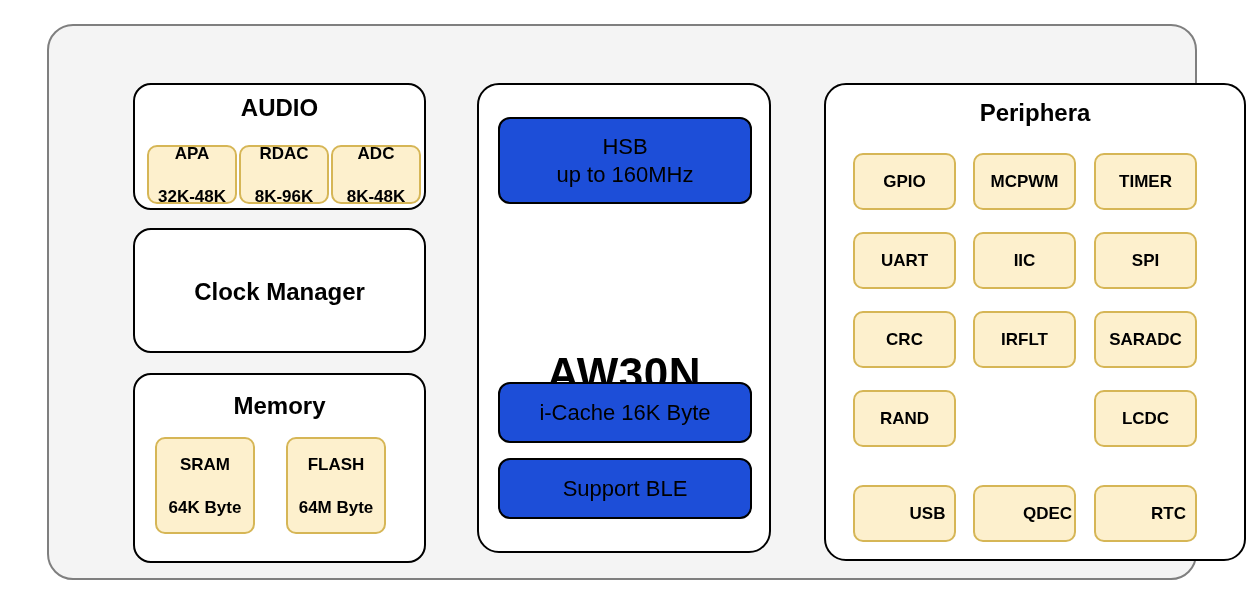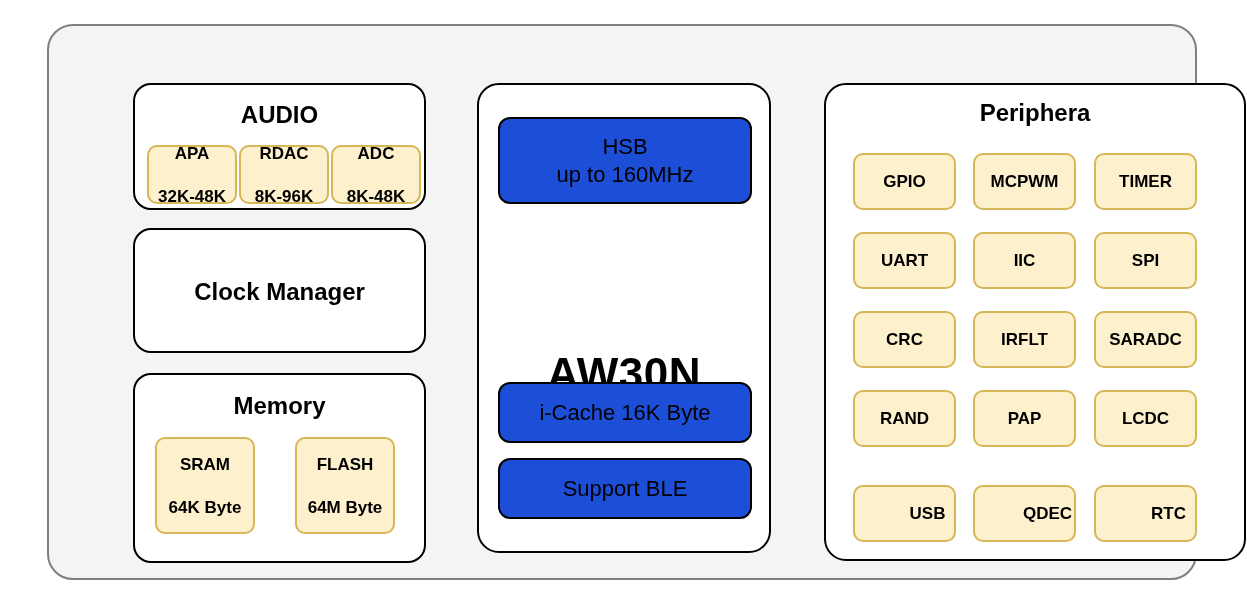--- a/index.html
+++ b/index.html
@@ -81,37 +81,37 @@
     align-items: center;
     justify-content: center;
     font-size: 22px;
     line-height: 28px;
     text-align: center;
     color: #000000;
   }
 
   
   #audio-panel   { left: 84px;  top: 57px;  width: 293px; height: 127px; }
-  #audio-title   { top: 16px; }
+  #audio-title   { top: 9px; }
   #clock-panel   { left: 84px;  top: 202px; width: 293px; height: 125px; }
   #clock-label {
     position: absolute; left: 0; right: 0; top: 48px;
     text-align: center; font-weight: bold; font-size: 24px; line-height: 28px;
   }
   #memory-panel  { left: 84px;  top: 347px; width: 293px; height: 190px; }
   #memory-title  { top: 17px; }
 
   .audio-chip { top: 60px; width: 90px; height: 59px; }
   #audio-chip-0 { left: 12px; }
   #audio-chip-1 { left: 104px; }
   #audio-chip-2 { left: 196px; }
 
   .mem-chip { top: 62px; width: 100px; height: 97px; }
   #mem-chip-0 { left: 20px; }
-  #mem-chip-1 { left: 160px; }
+  #mem-chip-1 { left: 151px; }
 
   
   #core-panel { left: 428px; top: 57px; width: 294px; height: 470px; border-radius: 22px; }
   #core-hsb     { left: 19px; top: 32px;  width: 254px; height: 87px; }
   #core-name {
     position: absolute; left: 0; right: 0; top: 264px;
     text-align: center; font-weight: bold; font-size: 44px; line-height: 50px;
     letter-spacing: 0.5px;
   }
   #core-icache  { left: 19px; top: 297px; width: 254px; height: 61px; }
@@ -213,23 +213,20 @@
     <div class="chip periph-chip pcol-1 prow-2">
       <span>IRFLT</span>
       </div>
     <div class="chip periph-chip pcol-2 prow-2">
       <span>SARADC</span>
       </div>
 
     <div class="chip periph-chip pcol-0 prow-3">
       <span>RAND</span>
       </div>
-    <div class="chip periph-chip pcol-1 prow-3">
-      <span>PAP</span>
-      </div>
     <div class="chip periph-chip pcol-2 prow-3">
       <span>LCDC</span>
       </div>
 
     <div class="chip periph-chip pcol-0 prow-4">
       <span>USB</span>
       </div>
     <div class="chip periph-chip pcol-1 prow-4">
       <span>QDEC</span>
       </div>

